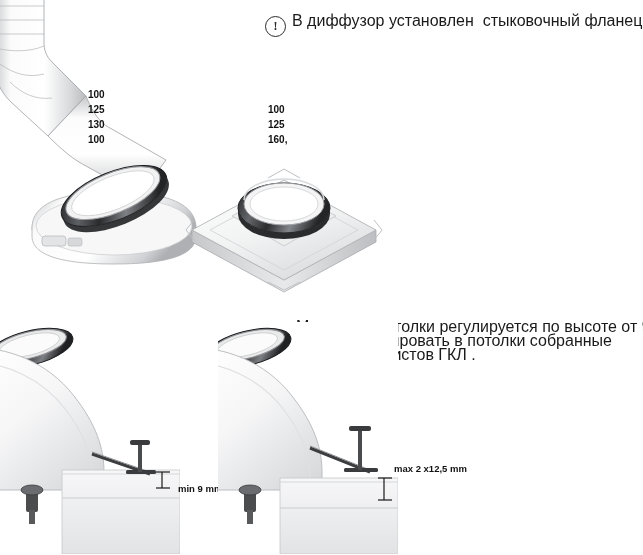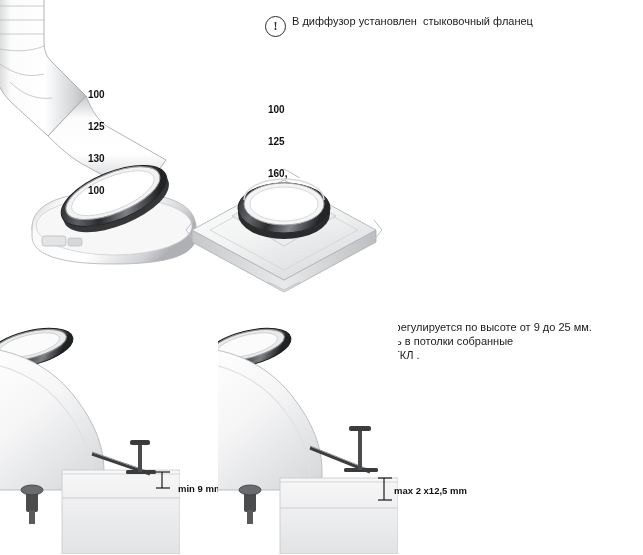--- a/index.html
+++ b/index.html
@@ -8,41 +8,41 @@
     background:#ffffff;
     font-family:"Liberation Sans", sans-serif;
     color:#1a1a1a;
     overflow:hidden;
     position:relative;
   }
   .stage{position:absolute;left:0;top:0;width:643px;height:555px;}
 
   
   .abs{position:absolute;}
-  .txt{font-size:11px;line-height:14px;color:#1a1a1a;white-space:pre;}
+  .txt{font-size:16px;line-height:14px;color:#1a1a1a;white-space:pre;}
 
   
   .note-icon{
     width:19px;height:19px;border-radius:50%;
     border:1.3px solid #2b2b2b;background:#fff;
     display:flex;align-items:center;justify-content:center;
     font-size:12px;font-weight:700;color:#2b2b2b;
     font-family:"Liberation Serif", serif;
   }
 
   
   .note-text{left:292px;top:14px;width:345px;}
   .note-text2{left:296px;top:320px;width:330px;}
 
   .measure{
     position:absolute;font-size:9.5px;font-weight:700;color:#111;
   }
 
   
-  .stack{position:absolute;display:flex;flex-direction:column;gap:21px;}
+  .stack{position:absolute;display:flex;flex-direction:column;gap:4px;}
   .stack span{font-size:10px;font-weight:700;color:#111;}
 </style>
 </head>
 <body>
 
 <div class="stage">
 
   <div class="abs" style="left:265px;top:16px;">
     <div class="note-icon">!</div>
   </div>
@@ -249,15 +249,15 @@
     <rect x="131" y="104" width="22" height="5" rx="2" fill="#3a3b3d"></rect>
 
     <rect x="26" y="168" width="12" height="22" rx="2" fill="#4b4c4e"></rect>
     <ellipse cx="32" cy="168" rx="11" ry="5" fill="#6a6c6f" stroke="#3a3b3d" stroke-width="0.8"></ellipse>
     <rect x="29" y="188" width="6" height="14" fill="#58595b"></rect>
 
     <path d="M166,156 L166,178" stroke="#1a1a1a" stroke-width="1.2"></path>
     <path d="M160,156 L174,156" stroke="#1a1a1a" stroke-width="1.2"></path>
     <path d="M160,178 L174,178" stroke="#1a1a1a" stroke-width="1.2"></path>
   </svg>
-  <div class="measure" style="left:394px;top:485px;">max 2 x12,5 mm</div>
+  <div class="measure" style="left:394px;top:463px;">max 2 x12,5 mm</div>
 
 </div>
 
 </body></html>

